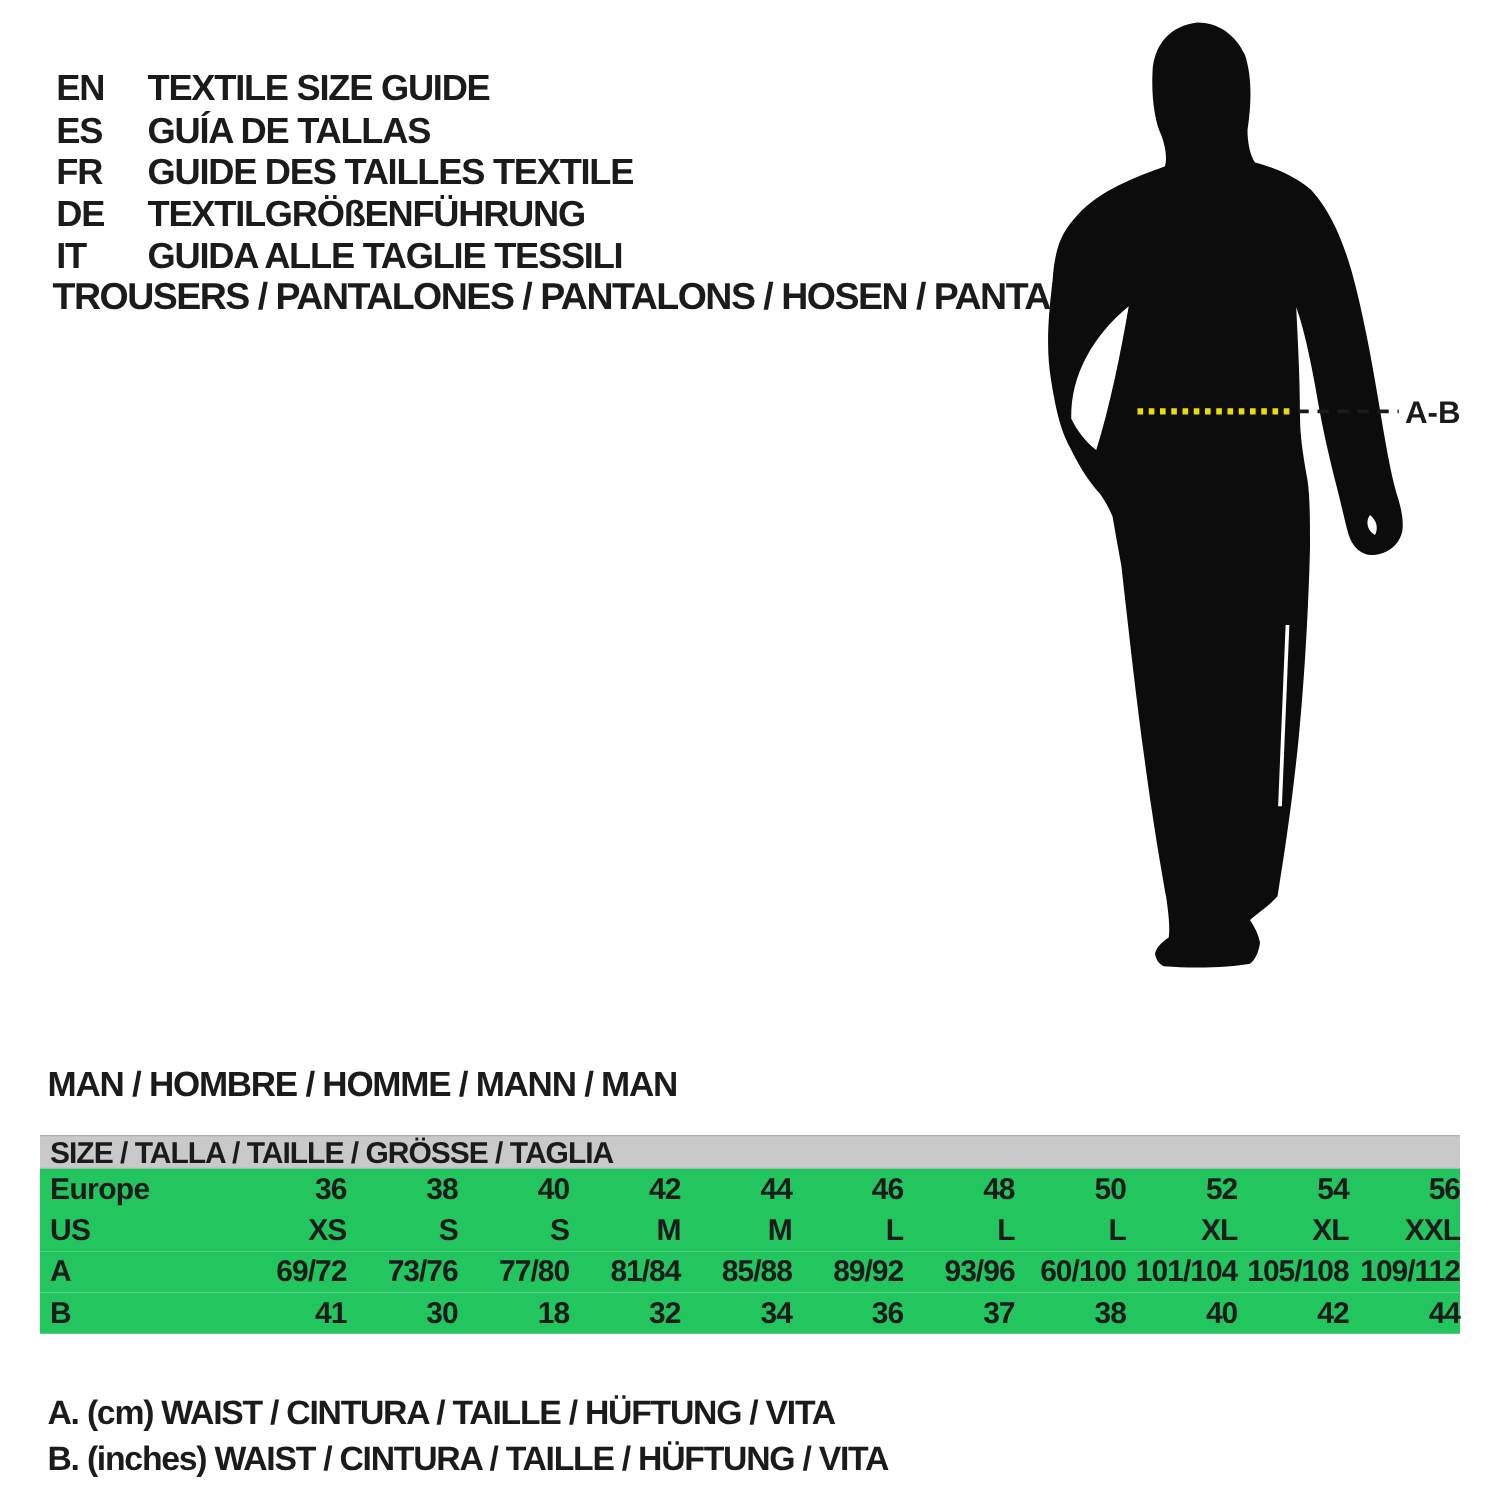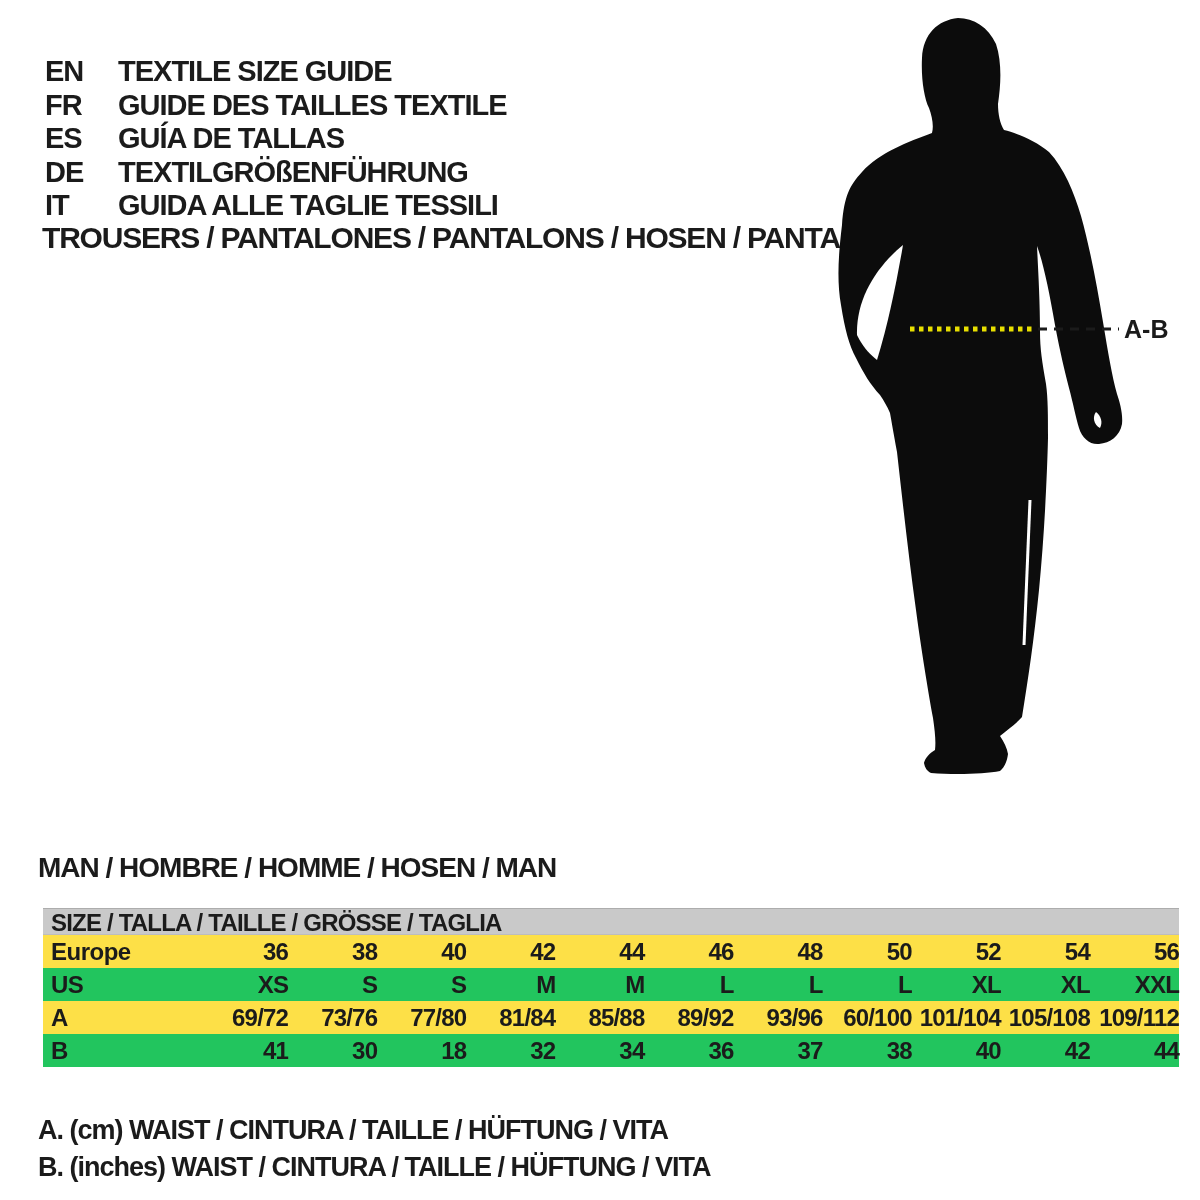--- a/index.html
+++ b/index.html
@@ -21,52 +21,52 @@
 
   
   .figure-svg{left:820px;top:10px;width:390px;height:790px;}
   .measure-label{font-family:"Liberation Sans",sans-serif;font-size:25px;font-weight:700;}
 
   
   .section-title{left:38px;top:852px;font-size:28px;font-weight:700;
     letter-spacing:-1px;white-space:nowrap;}
 
   
-  .size-table{left:32px;top:908px;width:1136px;margin-left:11px;}
+  .size-table{left:32px;top:908px;width:1136px;}
   .thead{height:27px;line-height:27px;background:#c9c9c9;
     border-top:1px solid #adadad;border-bottom:1px solid #bdbdbd;
     box-sizing:border-box;padding-left:8px;
     font-size:24px;font-weight:700;letter-spacing:-0.8px;}
-  .trow{display:flex;height:33px;line-height:33px;background:#fde047;}
+  .trow{display:flex;height:33px;line-height:33px;background:#22c55e;}
   .trow.alt{background:#22c55e;}
   .row-label{flex:0 0 148px;padding-left:8px;
     font-size:24px;font-weight:700;letter-spacing:-0.5px;text-align:left;}
   .tcell{flex:1 1 0;text-align:right;
     font-size:24px;font-weight:700;letter-spacing:-0.8px;white-space:nowrap;}
 
   
   .notes{left:38px;top:1112px;}
   .note-line{height:37px;line-height:37px;font-size:27px;font-weight:700;
     letter-spacing:-1px;white-space:nowrap;}
 </style>
 </head>
 <body>
 
 <div class="abs lang-list">
   <div class="lang-row">
     <span class="lang-code">EN</span>
     <span class="lang-label">TEXTILE SIZE GUIDE</span>
   </div>
   <div class="lang-row">
+    <span class="lang-code">ES</span>
+    <span class="lang-label">GUÍA DE TALLAS</span>
+  </div>
+  <div class="lang-row">
     <span class="lang-code">FR</span>
     <span class="lang-label">GUIDE DES TAILLES TEXTILE</span>
-  </div>
-  <div class="lang-row">
-    <span class="lang-code">ES</span>
-    <span class="lang-label">GUÍA DE TALLAS</span>
   </div>
   <div class="lang-row">
     <span class="lang-code">DE</span>
     <span class="lang-label">TEXTILGRÖßENFÜHRUNG</span>
   </div>
   <div class="lang-row">
     <span class="lang-code">IT</span>
     <span class="lang-label">GUIDA ALLE TAGLIE TESSILI</span>
   </div>
 </div>
@@ -121,21 +121,21 @@
   <line x1="1030" y1="500" x2="1024" y2="645" stroke="#ffffff" stroke-width="3"></line>
 
   <path fill="#ffffff" d="M 1096 412 C 1101 416 1103 422 1100 428 C 1094 425 1092 417 1096 412 Z"></path>
 
   <line x1="910" y1="329" x2="1033" y2="329" stroke-width="5" stroke-dasharray="4.5 4.5" stroke="#e8df00"></line>
 
   <line x1="1038" y1="329" x2="1119" y2="329" stroke="#1b1b1b" stroke-width="3" stroke-dasharray="9 7"></line>
   <text class="measure-label" x="1124" y="338" fill="#1b1b1b">A-B</text>
 </svg>
 
-<div class="abs section-title">MAN / HOMBRE / HOMME / HOSEN / MAN</div>
+<div class="abs section-title">MAN / HOMBRE / HOMME / MANN / MAN</div>
 
 <div class="abs size-table">
   <div class="thead">SIZE / TALLA / TAILLE / GRÖSSE / TAGLIA</div>
 
   <div class="trow">
     <div class="row-label">Europe</div>
     <div class="tcell">36</div>
     <div class="tcell">38</div>
     <div class="tcell">40</div>
     <div class="tcell">42</div>

